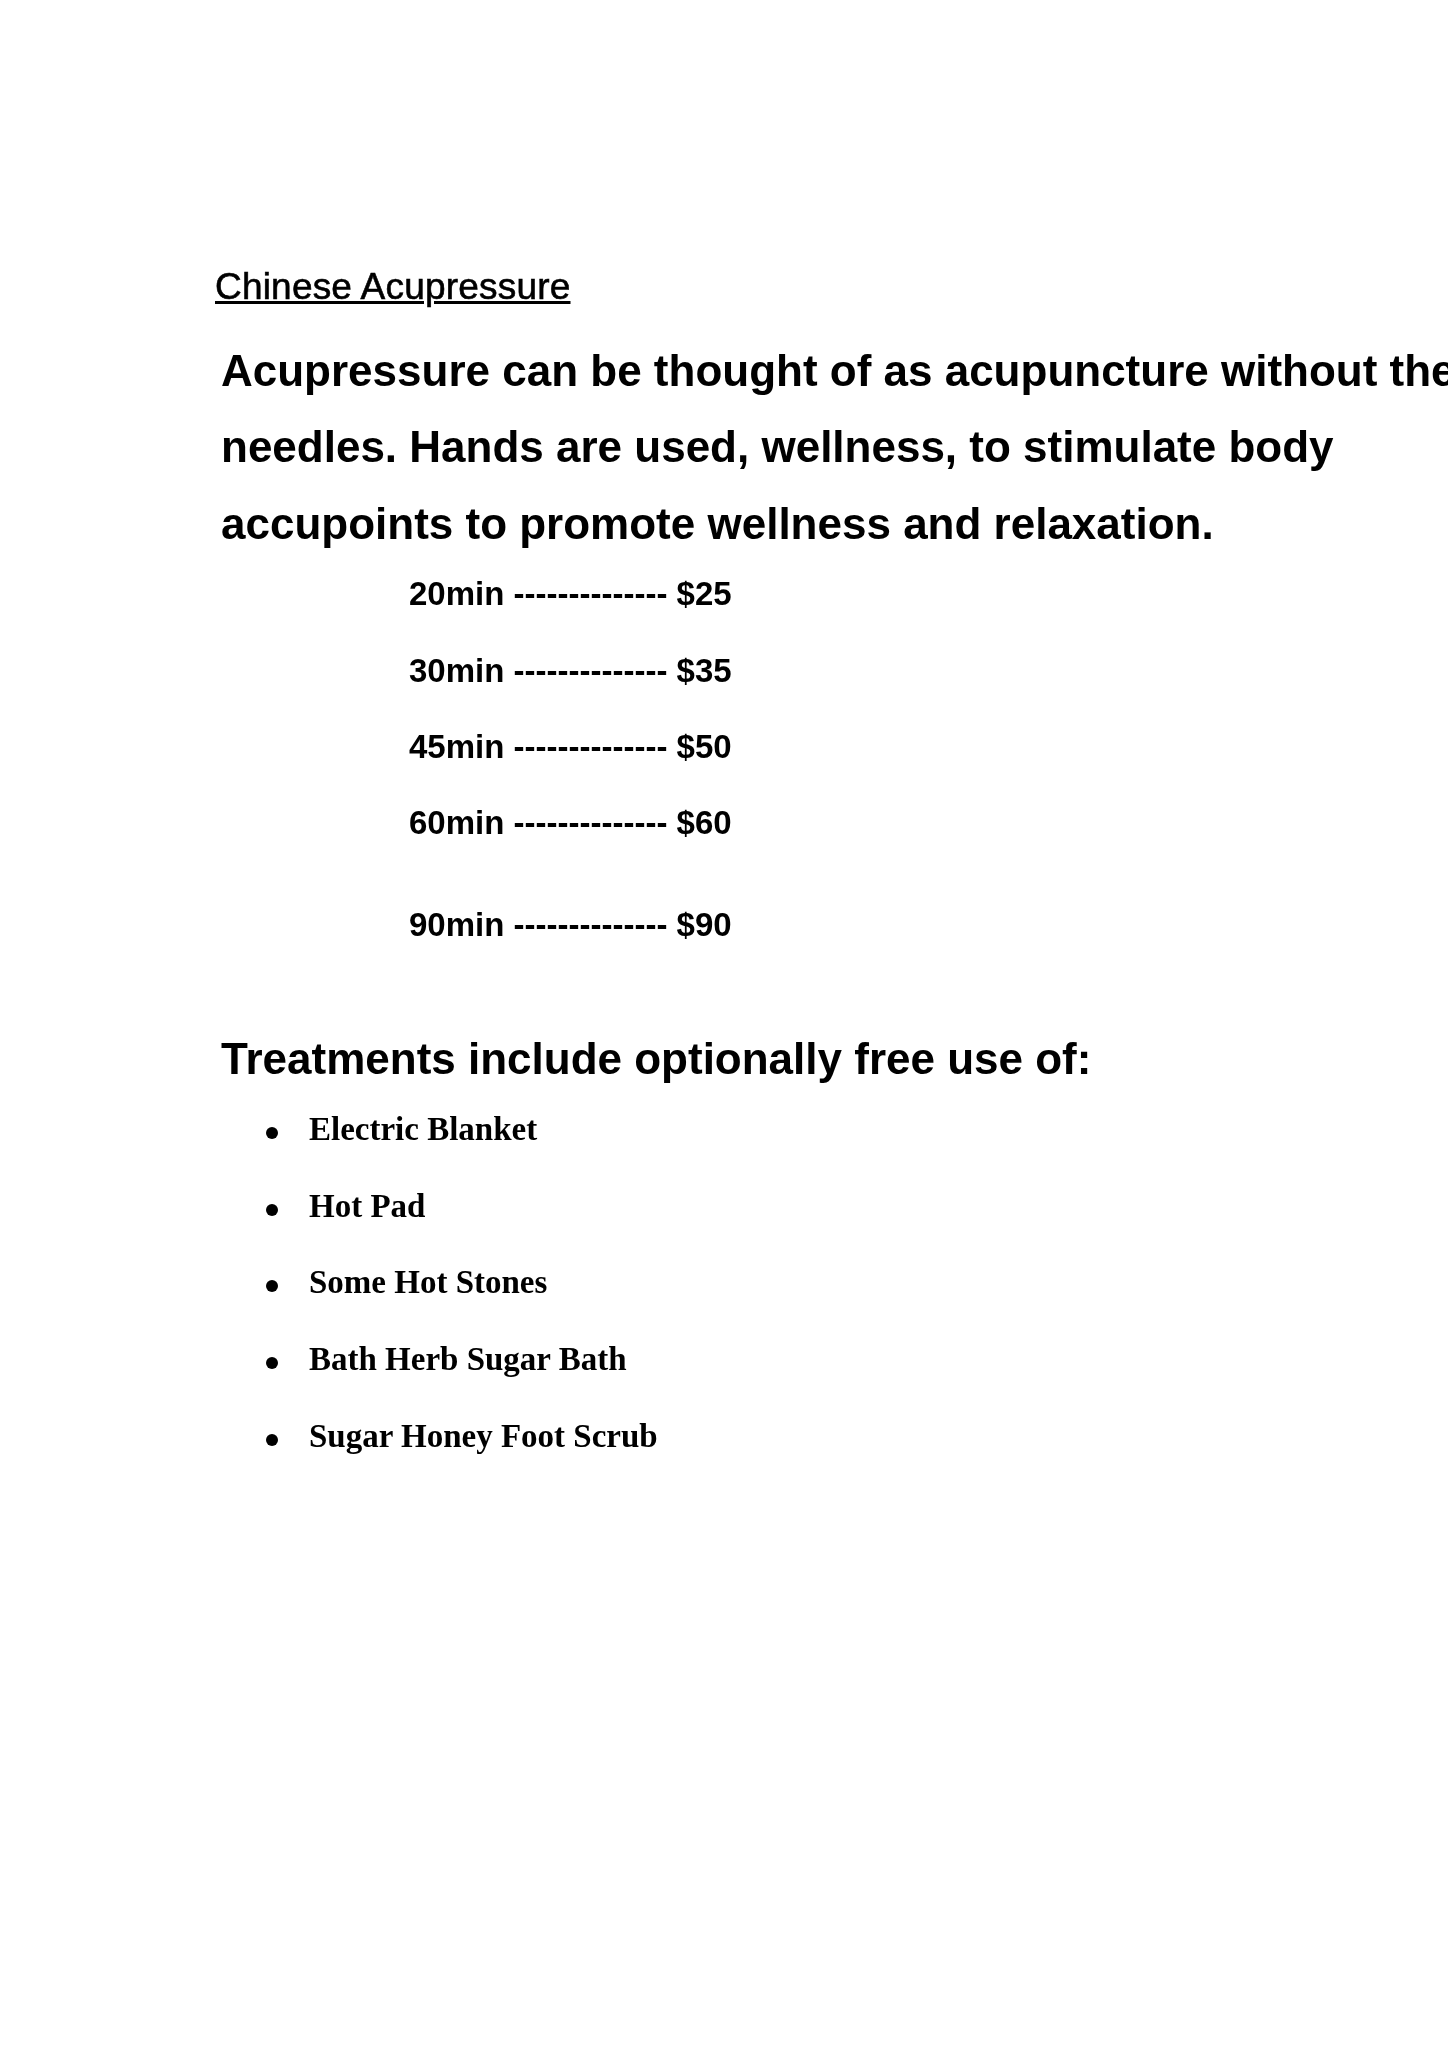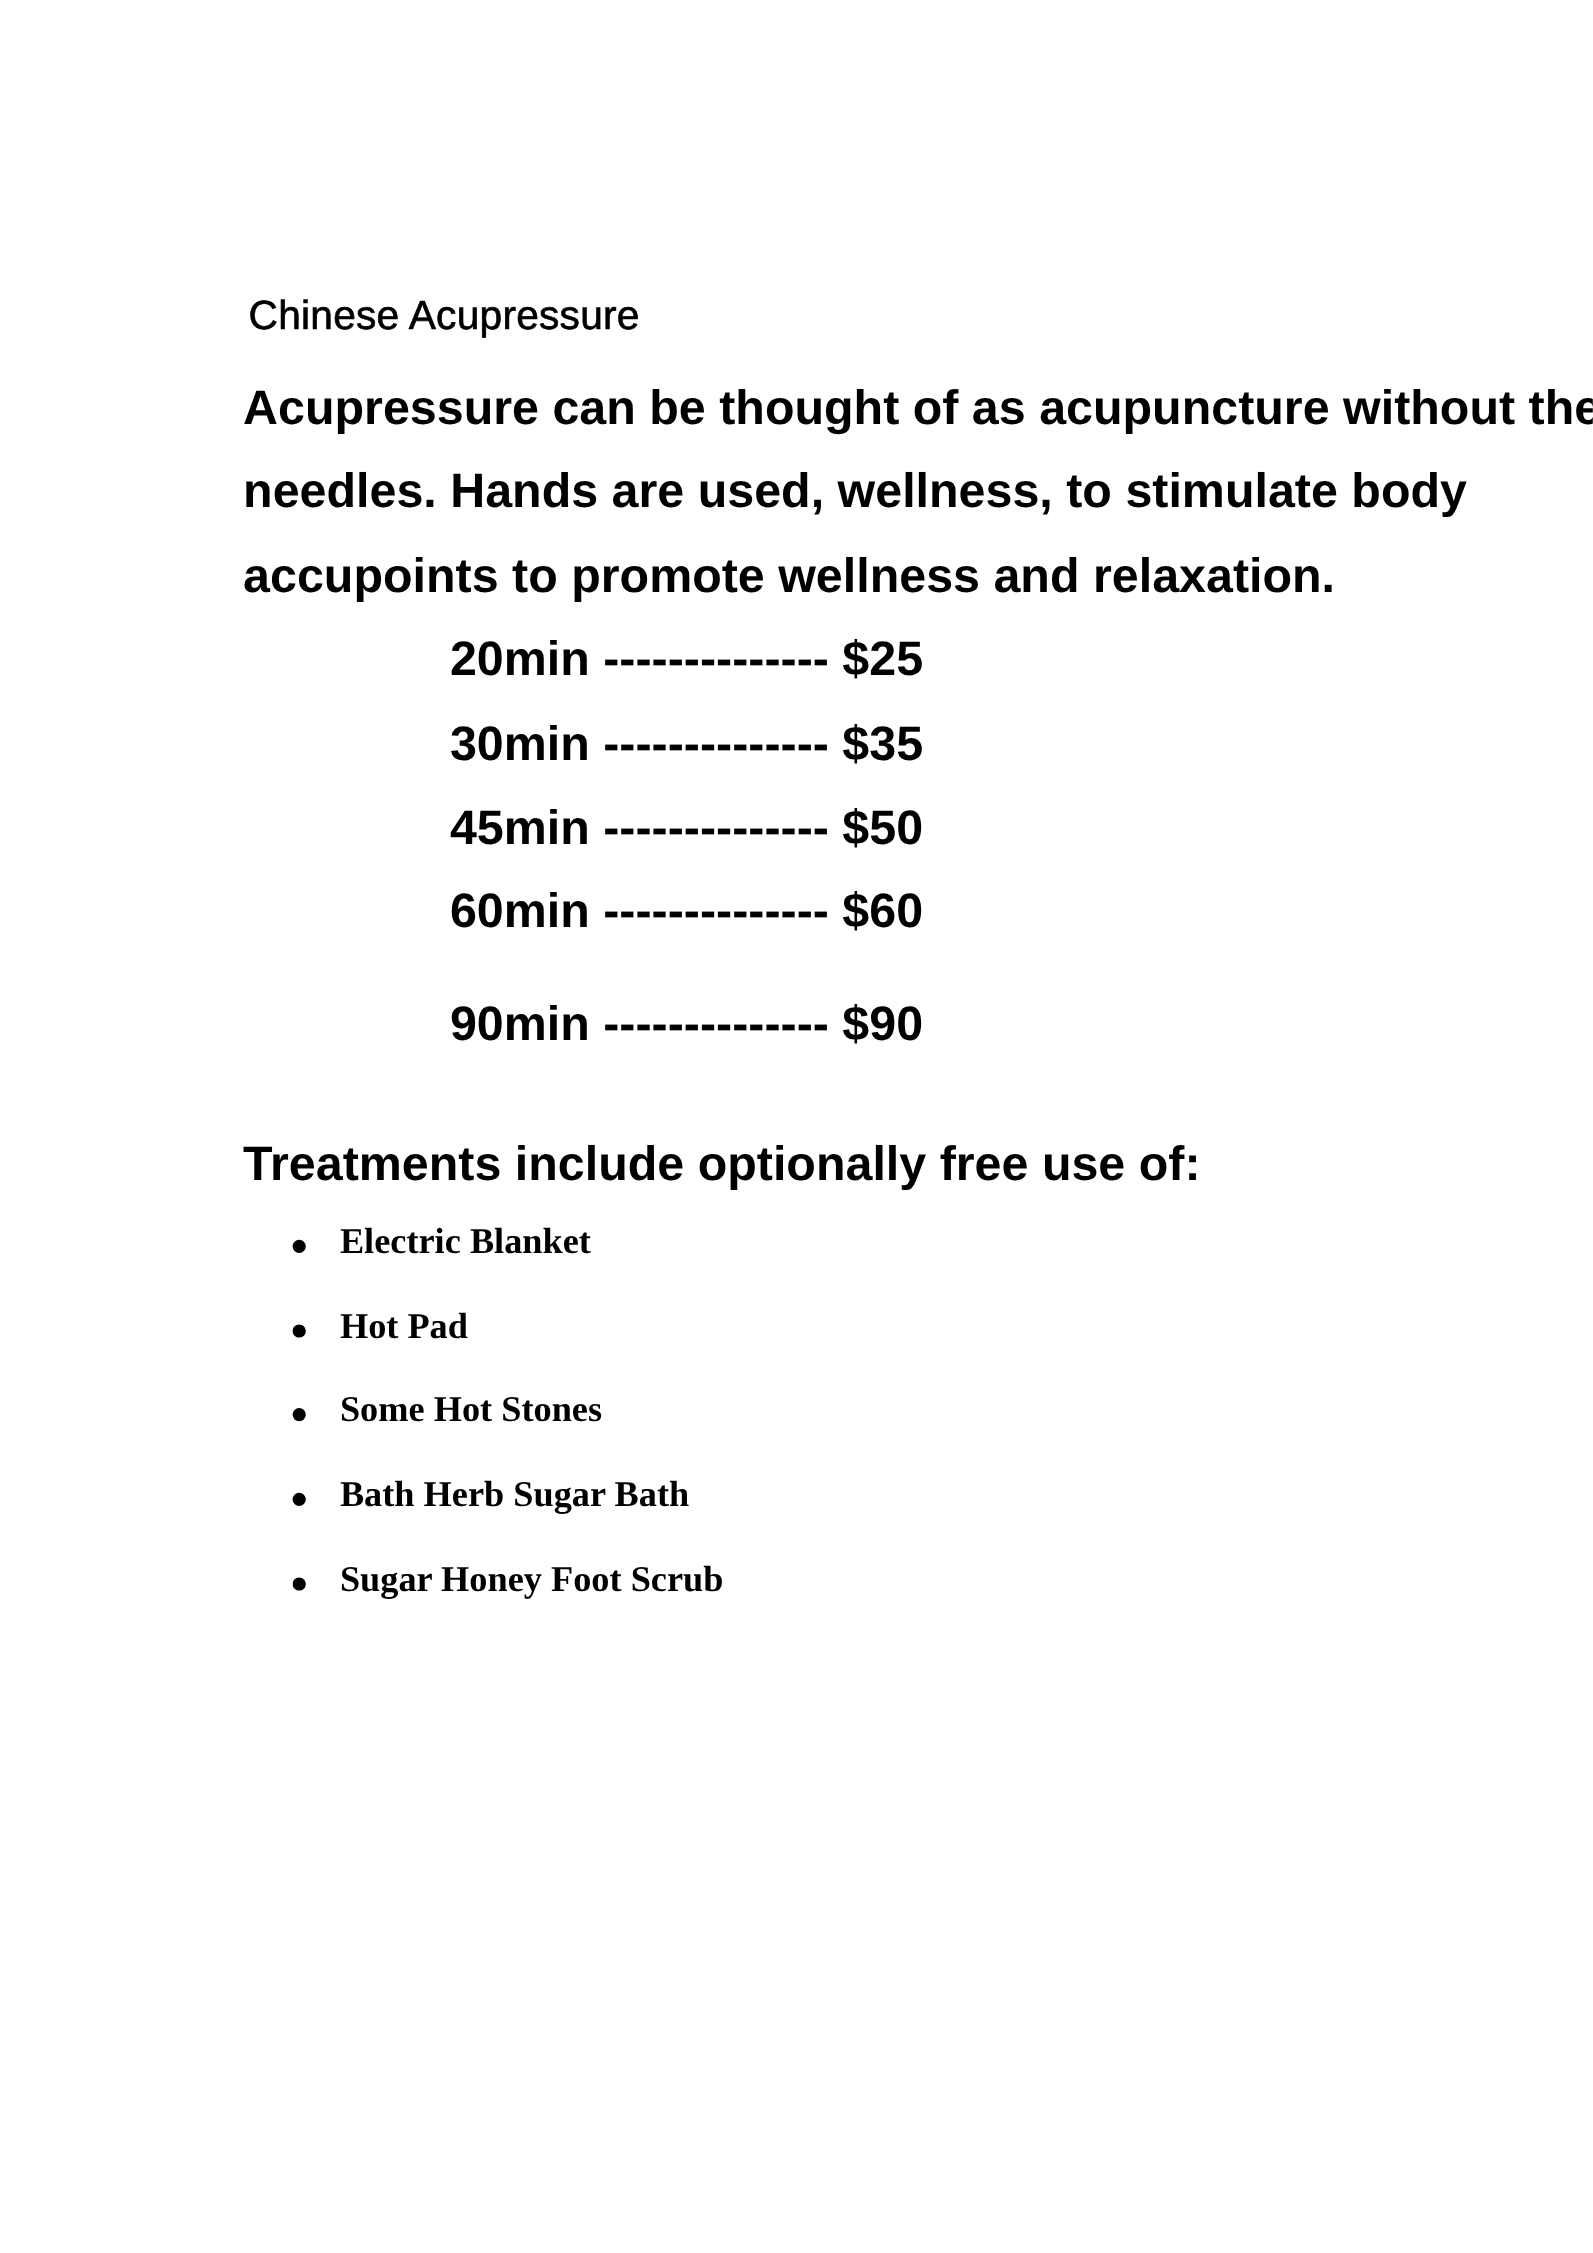--- a/index.html
+++ b/index.html
@@ -1,22 +1,22 @@
 <!DOCTYPE html>
 <html><head>
 <meta charset="utf-8">
 <style>
   html, body { margin: 0; padding: 0; background: #ffffff; }
   body { width: 1448px; height: 2048px; position: relative; overflow: hidden;
          font-family: "Liberation Sans", "DejaVu Sans", sans-serif; color: #000; }
   .abs { position: absolute; white-space: nowrap; }
-  .title { left: 226px; top: 266px; font-size: 37px; font-weight: 400; letter-spacing: 0.2px;
+  .title { left: 215px; top: 266px; font-size: 37px; font-weight: 400; letter-spacing: 0.2px; text-decoration: underline;
            -webkit-text-stroke: 0.6px #000; }
   .body-line { left: 221px; font-size: 44px; font-weight: 700; }
-  .price-line { left: 409px; font-size: 44px; font-weight: 700; }
+  .price-line { left: 409px; font-size: 33px; font-weight: 700; }
   .bullet { left: 266px; width: 12px; height: 12px; border-radius: 50%; background: #000; }
   .bullet-text { left: 309px; font-size: 33px; font-weight: 700; font-family: Liberation Serif, serif; }
 </style>
 </head>
 <body>
 
 <div>
   <div class="abs title">Chinese Acupressure</div>
 
   <div class="abs body-line" style="top:346px">Acupressure can be thought of as acupuncture without the</div>

